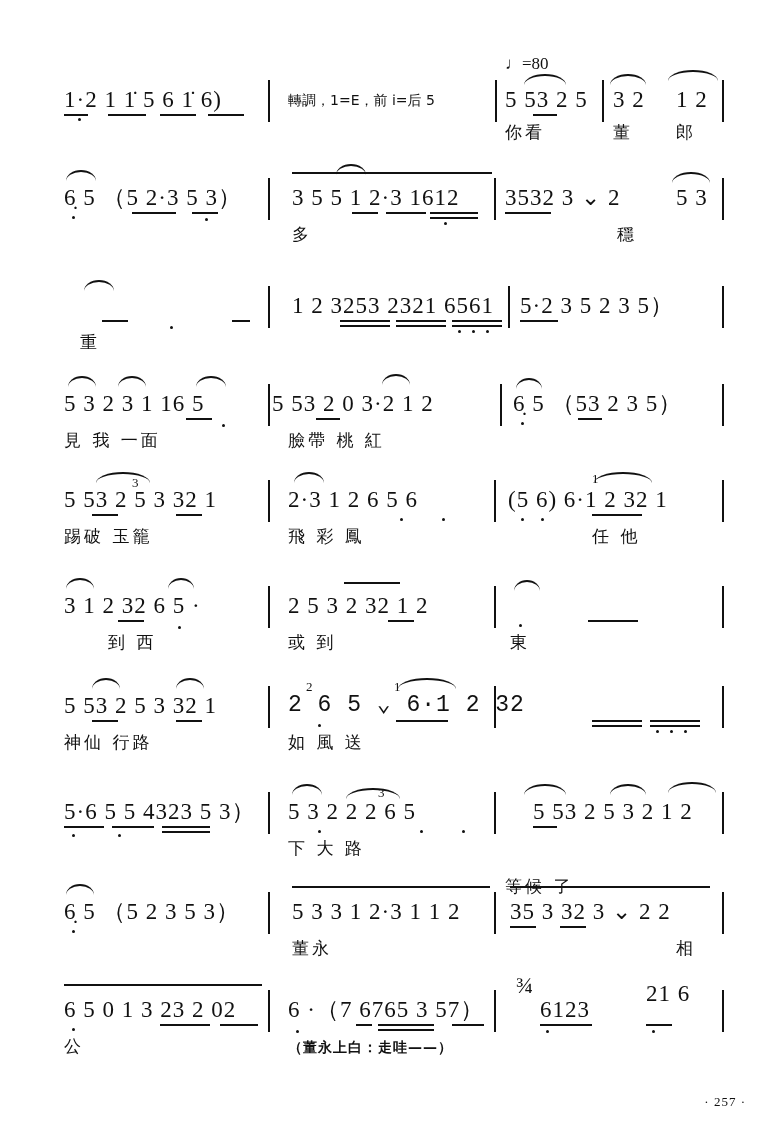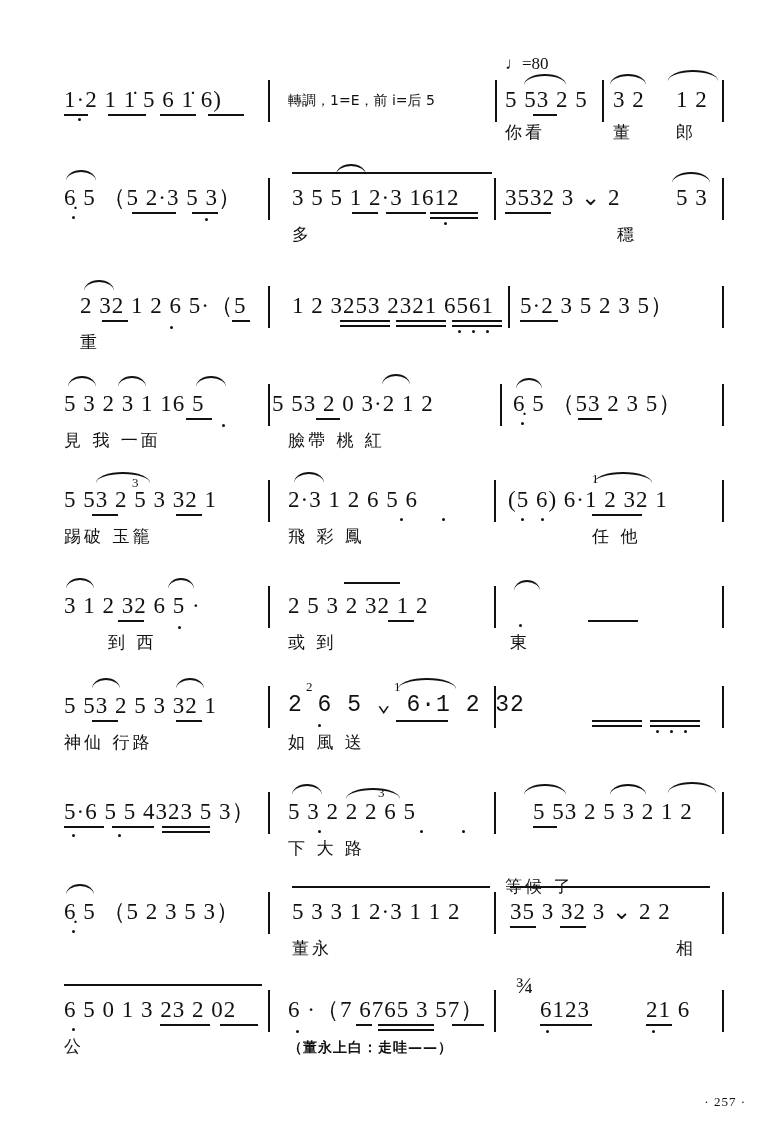--- a/index.html
+++ b/index.html
@@ -174,21 +174,20 @@
     <div class="cell lyr" style="left:617px; top:66px;">穩</div>
 
     <div class="slur" style="left:672px; top:12px; width:38px;"></div>
     <div class="cell num" style="left:676px; top:26px;">5 3</div>
 
     <div class="bar" style="left:722px; top:18px; height:42px;"></div>
   </div>
 
   <div class="row" style="top:268px;">
     <div class="slur" style="left:84px; top:12px; width:30px;"></div>
-    <div class="cell num" style="left:80px; top:26px;">2 32  1 2  6 5·（5</div>
     <div class="ul" style="left:102px; top:52px; width:26px;"></div>
     <div class="dot" style="left:170px; top:58px;"></div>
     <div class="ul" style="left:232px; top:52px; width:18px;"></div>
     <div class="cell lyr" style="left:80px; top:66px;">重</div>
 
     <div class="bar" style="left:268px; top:18px; height:42px;"></div>
 
     <div class="cell num" style="left:292px; top:26px;">1 2  3253 2321 6561</div>
     <div class="ul" style="left:340px; top:52px; width:50px;"></div>
     <div class="ul" style="left:340px; top:57px; width:50px;"></div>
@@ -392,21 +391,21 @@
     <div class="ul" style="left:452px; top:52px; width:32px;"></div>
     <div class="dot" style="left:296px; top:58px;"></div>
     <div class="cell lyr small" style="left:288px; top:68px; font-weight:bold;">（董永上白：走哇——）</div>
 
     <div class="bar" style="left:494px; top:18px; height:42px;"></div>
 
     <div class="cell num" style="left:540px; top:26px;">6123</div>
     <div class="ul" style="left:540px; top:52px; width:52px;"></div>
     <div class="dot" style="left:546px; top:58px;"></div>
 
-    <div class="cell num" style="left:646px; top:26px;">21 6</div>
+    <div class="cell num" style="left:646px; top:10px;">21 6</div>
     <div class="ul" style="left:646px; top:52px; width:26px;"></div>
     <div class="dot" style="left:652px; top:58px;"></div>
 
     <div class="bar" style="left:722px; top:18px; height:42px;"></div>
   </div>
 
   <div class="pagenum">· 257 ·</div>
 </div>
 
 </body></html>

